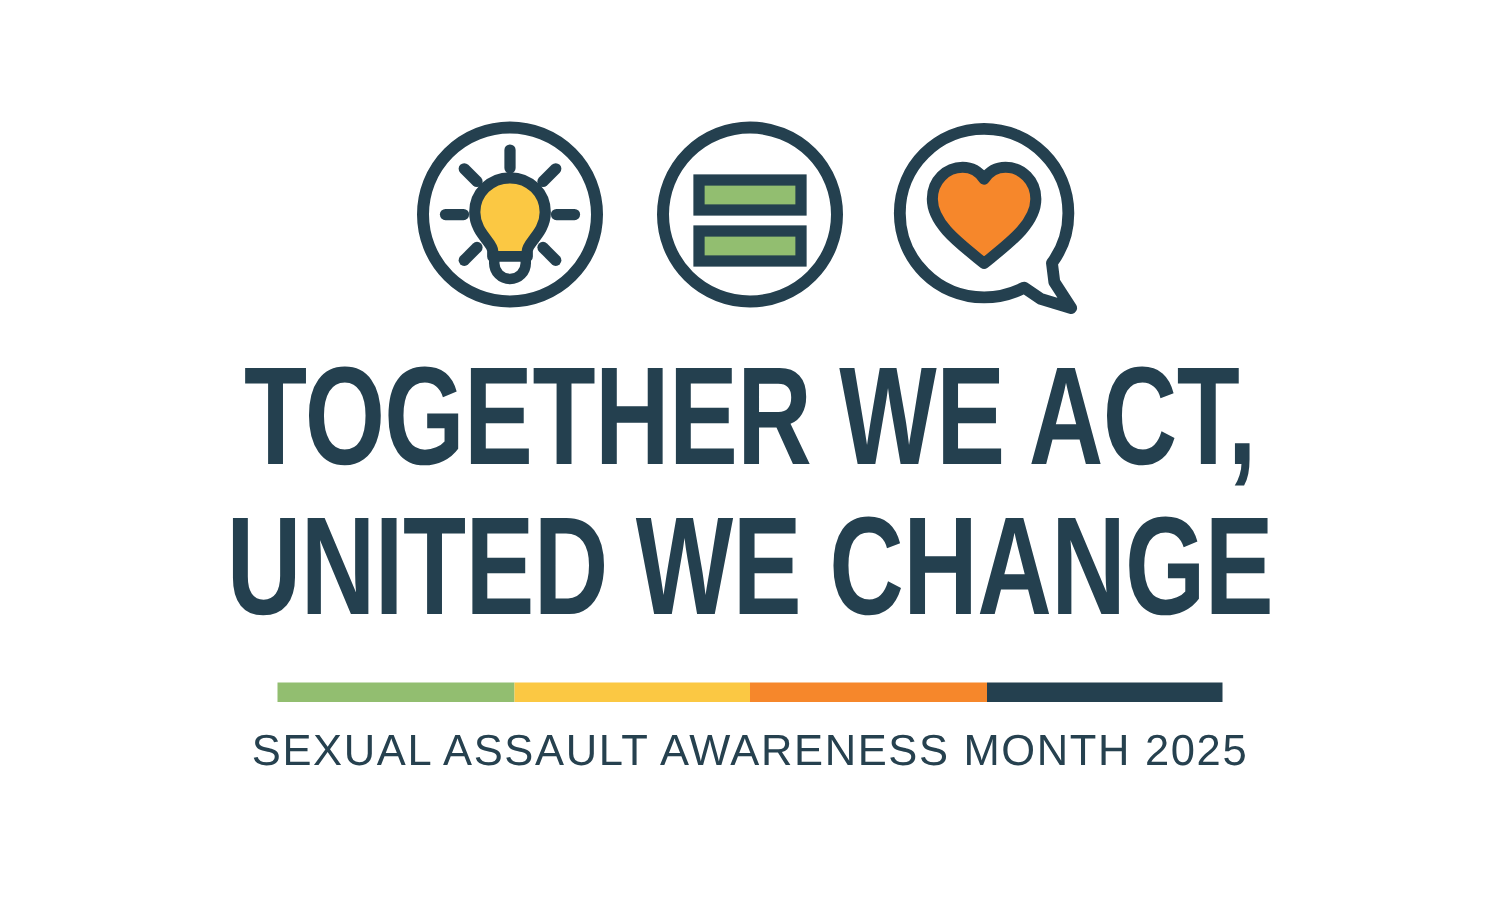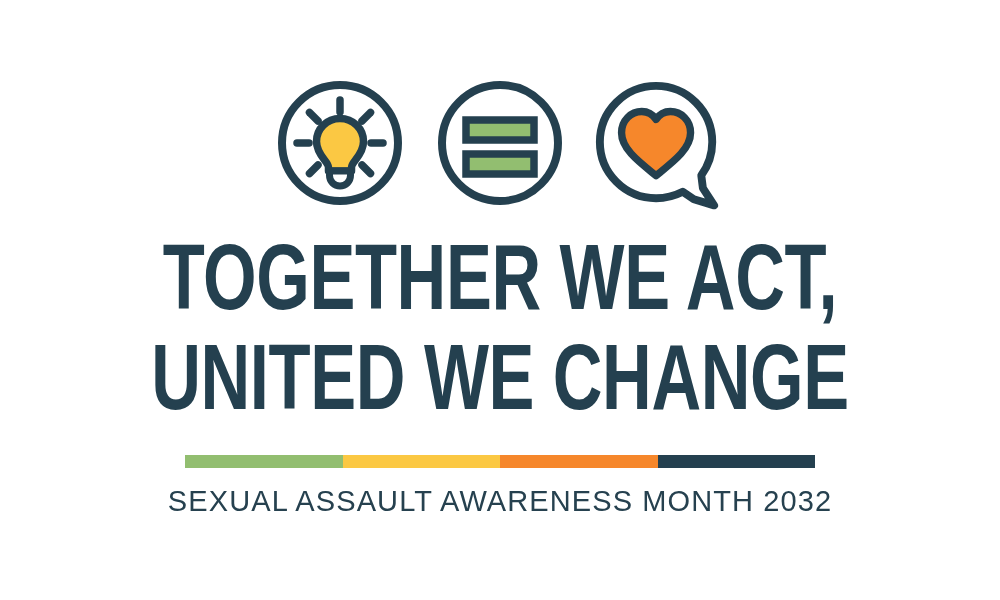--- a/index.html
+++ b/index.html
@@ -170,16 +170,16 @@
   </div>
 
   <div class="color-bar">
     <div class="seg" style="background:#92BE70"></div>
     <div class="seg" style="background:#FBC843"></div>
     <div class="seg" style="background:#F6872B"></div>
     <div class="seg" style="background:#24404F"></div>
   </div>
 
   <div class="tagline">
-    <span class="tagline-text" style="color: rgb(38, 65, 79);">SEXUAL ASSAULT AWARENESS MONTH 2032</span>
+    <span class="tagline-text" style="color: rgb(38, 65, 79);">SEXUAL ASSAULT AWARENESS MONTH 2025</span>
   </div>
 
 </div>
 
 </body></html>

